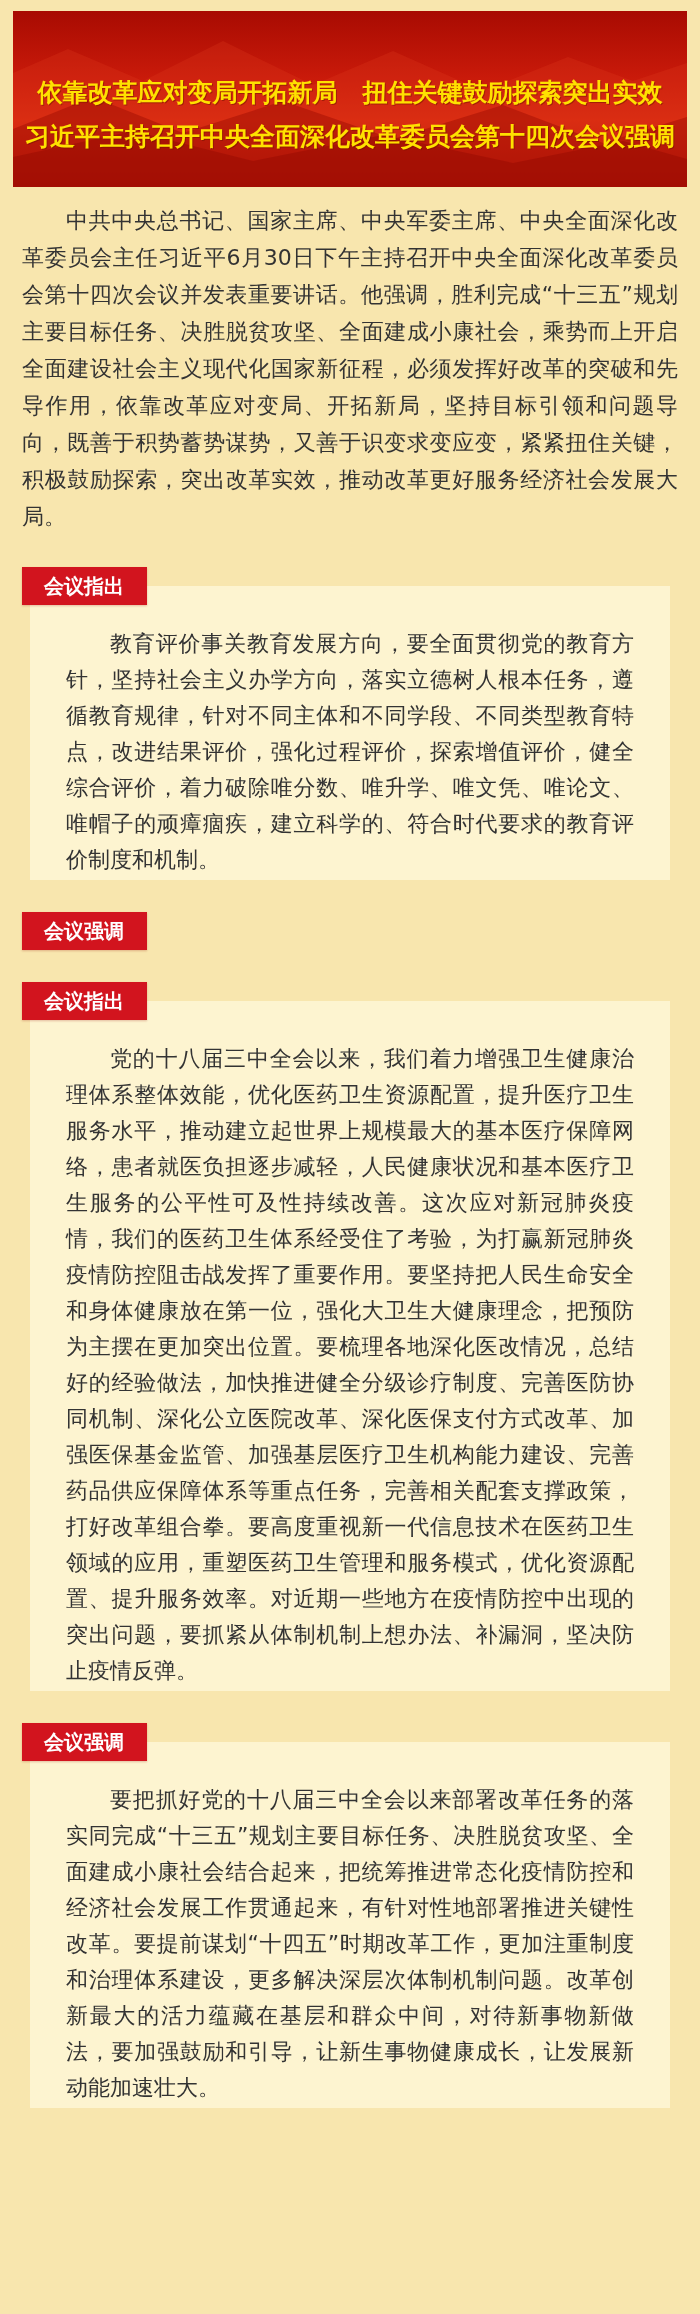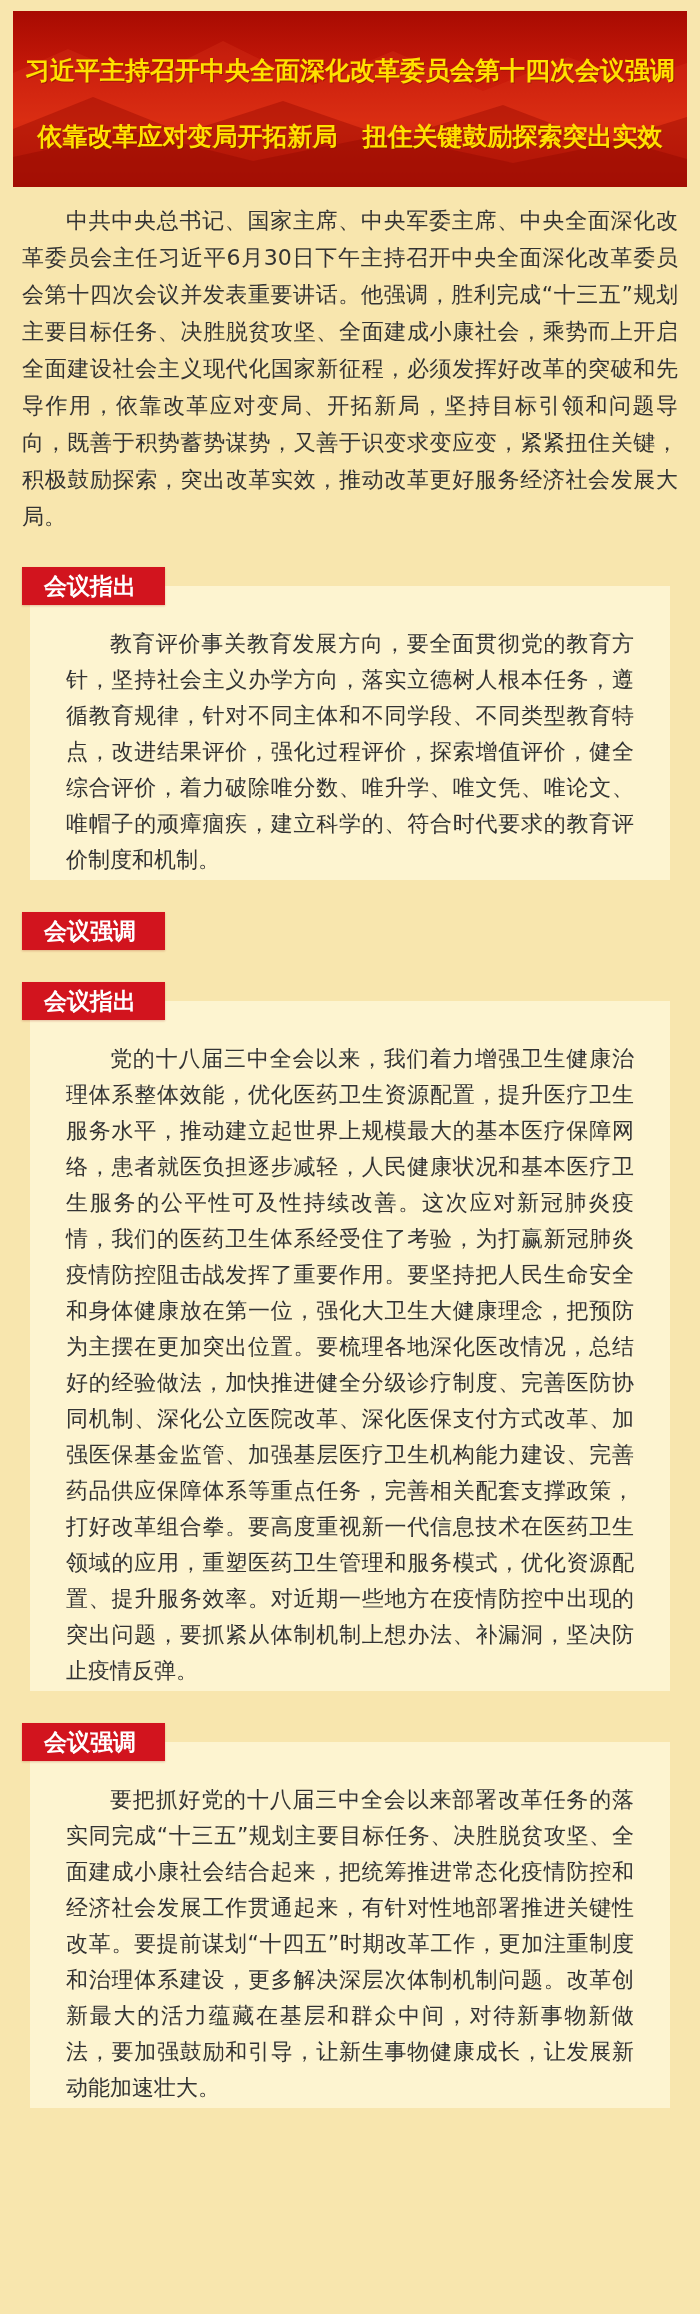--- a/index.html
+++ b/index.html
@@ -26,23 +26,23 @@
   .banner-t2{margin-top:22px;}
   
   .intro{
     margin:15px 22px 0;flex:0 0 auto;
     font-size:22px;line-height:37px;color:#333;
     text-indent:2em;text-align:justify;
   }
   
   .section{flex:0 0 auto;}
   .sec-label{
-    margin:32px 0 0 22px;width:143px;height:38px;box-sizing:border-box;
+    margin:32px 0 0 22px;width:125px;height:38px;box-sizing:border-box;
     background:#d2141e;color:#ffffff;
-    font-size:23px;font-weight:bold;line-height:38px;padding-left:22px;
+    font-size:20px;font-weight:bold;line-height:38px;padding-left:22px;
     position:relative;z-index:2;
     box-shadow:0 1px 2px rgba(150,20,10,.25);
   }
   .section:first-of-type .sec-label{margin-top:22px;}
   .sec-box{
     margin:-19px 30px 0;position:relative;z-index:1;
     background:#fdf4d0;
     padding:40px 36px 2px;
   }
   .sec-box p{
@@ -55,22 +55,22 @@
 
 <div class="page">
 
   <div class="banner">
     <svg viewBox="0 0 674 176" preserveAspectRatio="none">
       <path d="M0,62 L55,38 L130,70 L210,30 L300,74 L380,40 L470,80 L555,46 L620,70 L674,52 L674,176 L0,176 Z" fill="#e03a1c" opacity="0.28"></path>
       <path d="M0,118 L80,86 L170,122 L270,90 L380,128 L490,94 L590,132 L674,106 L674,176 L0,176 Z" fill="#9c0a02" opacity="0.45"></path>
       <path d="M0,146 L120,120 L240,150 L370,124 L500,152 L610,130 L674,148 L674,176 L0,176 Z" fill="#8f0801" opacity="0.4"></path>
     </svg>
     <div class="banner-titles">
+      <div class="banner-t banner-t2">依靠改革应对变局开拓新局　扭住关键鼓励探索突出实效</div>
       <div class="banner-t banner-t1">习近平主持召开中央全面深化改革委员会第十四次会议强调</div>
-      <div class="banner-t banner-t2">依靠改革应对变局开拓新局　扭住关键鼓励探索突出实效</div>
     </div>
   </div>
 
   <p class="intro">中共中央总书记、国家主席、中央军委主席、中央全面深化改革委员会主任习近平6月30日下午主持召开中央全面深化改革委员会第十四次会议并发表重要讲话。他强调，胜利完成“十三五”规划主要目标任务、决胜脱贫攻坚、全面建成小康社会，乘势而上开启全面建设社会主义现代化国家新征程，必须发挥好改革的突破和先导作用，依靠改革应对变局、开拓新局，坚持目标引领和问题导向，既善于积势蓄势谋势，又善于识变求变应变，紧紧扭住关键，积极鼓励探索，突出改革实效，推动改革更好服务经济社会发展大局。</p>
 
   <div class="section">
     <div class="sec-label">会议指出</div>
     <div class="sec-box">
       <p>教育评价事关教育发展方向，要全面贯彻党的教育方针，坚持社会主义办学方向，落实立德树人根本任务，遵循教育规律，针对不同主体和不同学段、不同类型教育特点，改进结果评价，强化过程评价，探索增值评价，健全综合评价，着力破除唯分数、唯升学、唯文凭、唯论文、唯帽子的顽瘴痼疾，建立科学的、符合时代要求的教育评价制度和机制。</p>
     </div>

